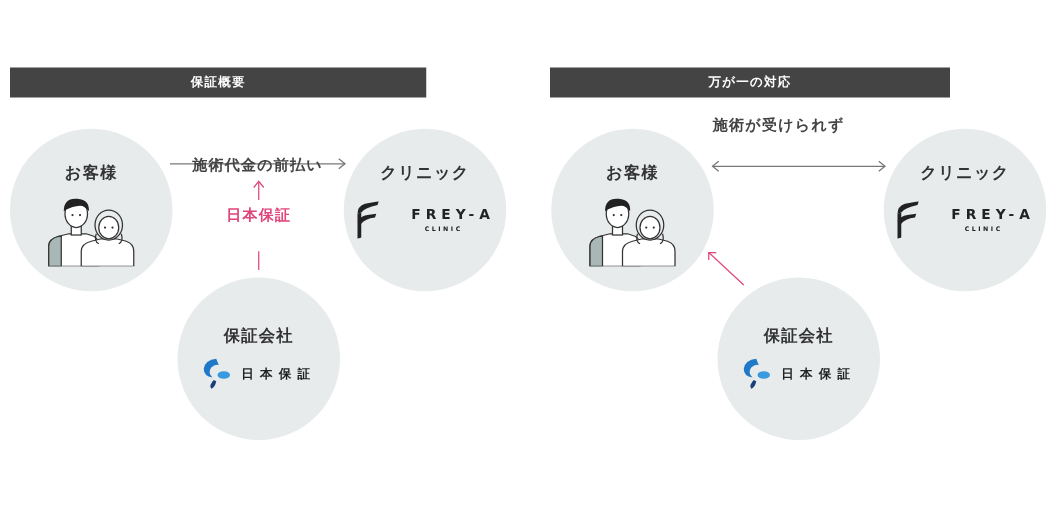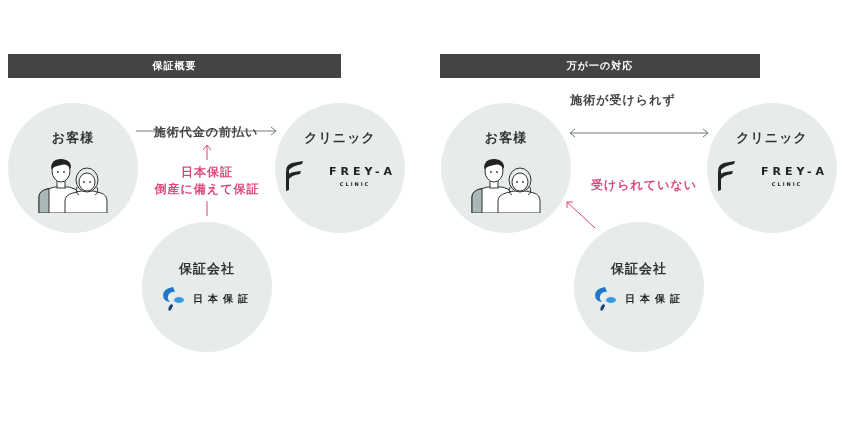--- a/index.html
+++ b/index.html
@@ -84,21 +84,20 @@
         <circle cx="55" cy="25" r="0.9" fill="#333"></circle>
     </svg>
   </div>
 
   <div class="label gray" style="left:130px; top:124px; width:152px;">
     <span>施術代金の前払い</span>
   </div>
 
   <div class="label pink" style="left:137px; top:164px; width:140px;">
     <div>日本保証</div>
-    <div>倒産に備えて保証</div>
   </div>
 
   <div class="circle c-clinic" style="left:275px; top:103px;">
     <div class="circle-title">クリニック</div>
     <div class="frey">
       <svg class="frey-mark" viewBox="0 0 20 30">
         <path d="M2 10 Q2 4 8 2 L19 0 L18 3 Q8 5 5 9 Z" fill="#222"></path>
         <path d="M2 16 Q4 12 10 11 L17 10 L16 13 Q8 14 5 18 Z" fill="#222"></path>
         <path d="M2 10 L5 9 L5 29 L2 30 Z" fill="#222"></path>
       </svg>
@@ -152,21 +151,20 @@
       <circle cx="49" cy="25" r="0.9" fill="#333"></circle>
         <circle cx="55" cy="25" r="0.9" fill="#333"></circle>
     </svg>
   </div>
 
   <div class="label gray" style="left:116px; top:92px; width:150px;">
     <div>施術が受けられず</div>
   </div>
 
   <div class="label pink" style="left:137px; top:177px; width:150px;">
-    <div>受けられていない</div>
   </div>
 
   <div class="circle c-clinic" style="left:275px; top:103px;">
     <div class="circle-title">クリニック</div>
     <div class="frey">
       <svg class="frey-mark" viewBox="0 0 20 30">
         <path d="M2 10 Q2 4 8 2 L19 0 L18 3 Q8 5 5 9 Z" fill="#222"></path>
         <path d="M2 16 Q4 12 10 11 L17 10 L16 13 Q8 14 5 18 Z" fill="#222"></path>
         <path d="M2 10 L5 9 L5 29 L2 30 Z" fill="#222"></path>
       </svg>

